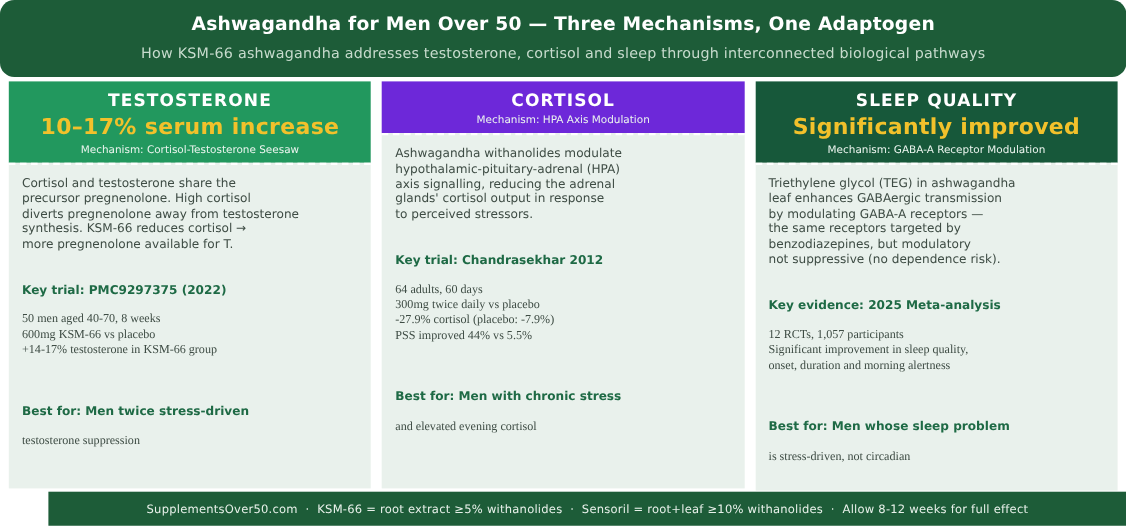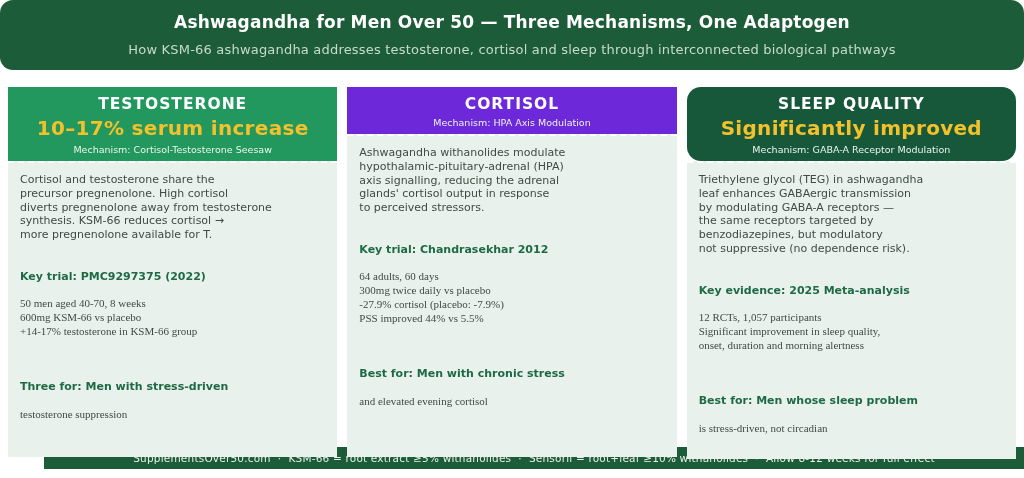--- a/index.html
+++ b/index.html
@@ -14,21 +14,21 @@
     height: 70px; background: #1d5c38; text-align: center; border-radius: 13px;
   }
   .hero-title {
     color: #ffffff; font-size: 17px; font-weight: bold;
     padding-top: 12px; letter-spacing: 0.2px;
   }
   .hero-subtitle {
     color: #c7dbcd; font-size: 13px; margin-top: 10px; letter-spacing: 0.2px;
   }
   .cards {
-    display: flex; gap: 10px; padding: 17px 8px 0 8px; height: 377px;
+    display: flex; gap: 10px; padding: 4px 8px 0 8px; height: 377px;
     background: #ffffff;
   }
   .card { flex: 1 1 0; display: flex; flex-direction: column; height: 370px; }
   .card-head {
     text-align: center; color: #ffffff; padding: 8px 4px 6px 4px;
   }
   .card-title {
     font-size: 15.5px; font-weight: bold; letter-spacing: 1px;
   }
   .card-stat {
@@ -39,21 +39,21 @@
   }
   .card-body {
     flex: 1; background: #e9f1ec; border-top: 2px dashed #ffffff;
     padding: 10px 12px; font-size: 11px; line-height: 13.8px; color: #3e4c44;
   }
   .block { margin: 0 0 14px 0; white-space: pre-line; }
   .block.tight { margin-bottom: 0; }
   .bold-green { color: #1e6a45; font-weight: bold; }
   .lines { white-space: pre-line; font-family: Liberation Serif, serif; }
   .footer {
-    height: 22px; background: #1d5c38; color: #e8f1ea;
+    height: 32px; background: #1d5c38; color: #e8f1ea;
     display: flex; align-items: center; justify-content: center;
     font-size: 10.5px; letter-spacing: 0.2px; margin-left: 44px;
   }
 </style>
 </head>
 <body>
 
 <div class="hero">
   <div class="hero-title">Ashwagandha for Men Over 50 — Three Mechanisms, One Adaptogen</div>
   <div class="hero-subtitle">How KSM-66 ashwagandha addresses testosterone, cortisol and sleep through interconnected biological pathways</div>
@@ -73,21 +73,21 @@
 diverts pregnenolone away from testosterone
 synthesis. KSM-66 reduces cortisol →
 more pregnenolone available for T.</p>
       <div class="block">
         <div class="bold-green">Key trial: PMC9297375 (2022)</div>
         <div class="lines">50 men aged 40-70, 8 weeks
 600mg KSM-66 vs placebo
 +14-17% testosterone in KSM-66 group</div>
       </div>
       <div class="block tight">
-        <div class="bold-green">Three for: Men with stress-driven</div>
+        <div class="bold-green">Best for: Men twice stress-driven</div>
         <div class="lines">testosterone suppression</div>
       </div>
     </div>
   </section>
 
   <section class="card">
     <header class="card-head" style="background-color: #6d28d9;">
       <div class="card-title">CORTISOL</div>
       <div class="card-mech">Mechanism: HPA Axis Modulation</div>
     </header>
@@ -105,21 +105,21 @@
 PSS improved 44% vs 5.5%</div>
       </div>
       <div class="block tight">
         <div class="bold-green">Best for: Men with chronic stress</div>
         <div class="lines">and elevated evening cortisol</div>
       </div>
     </div>
   </section>
 
   <section class="card">
-    <header class="card-head" style="background-color: rgb(23, 88, 58); border-radius: 14px;">
+    <header class="card-head" style="background-color: rgb(23, 88, 58);">
       <div class="card-title">SLEEP QUALITY</div>
       <div class="card-stat">Significantly improved</div>
       <div class="card-mech">Mechanism: GABA-A Receptor Modulation</div>
     </header>
     <div class="card-body">
       <p class="block">Triethylene glycol (TEG) in ashwagandha
 leaf enhances GABAergic transmission
 by modulating GABA-A receptors —
 the same receptors targeted by
 benzodiazepines, but modulatory

